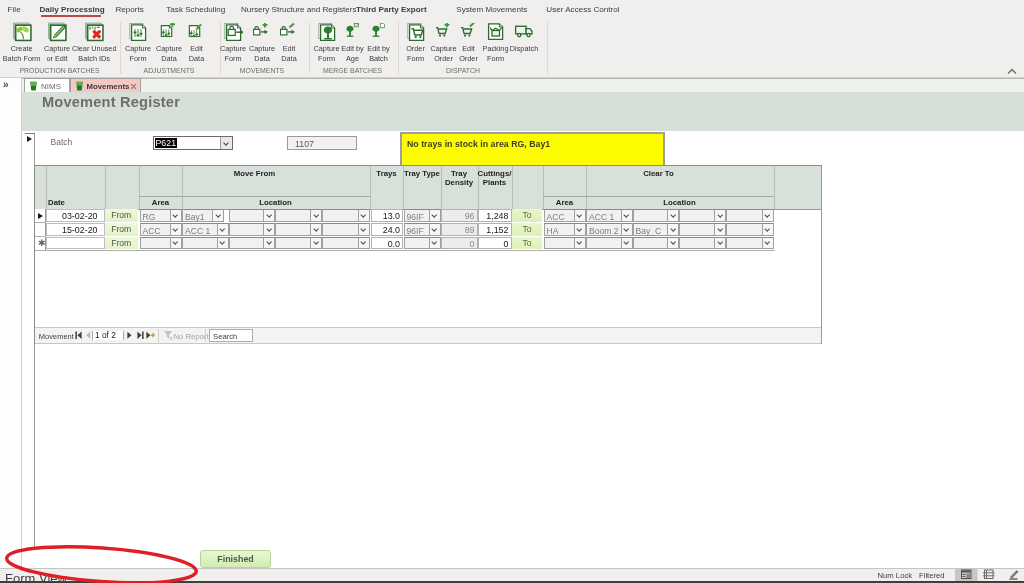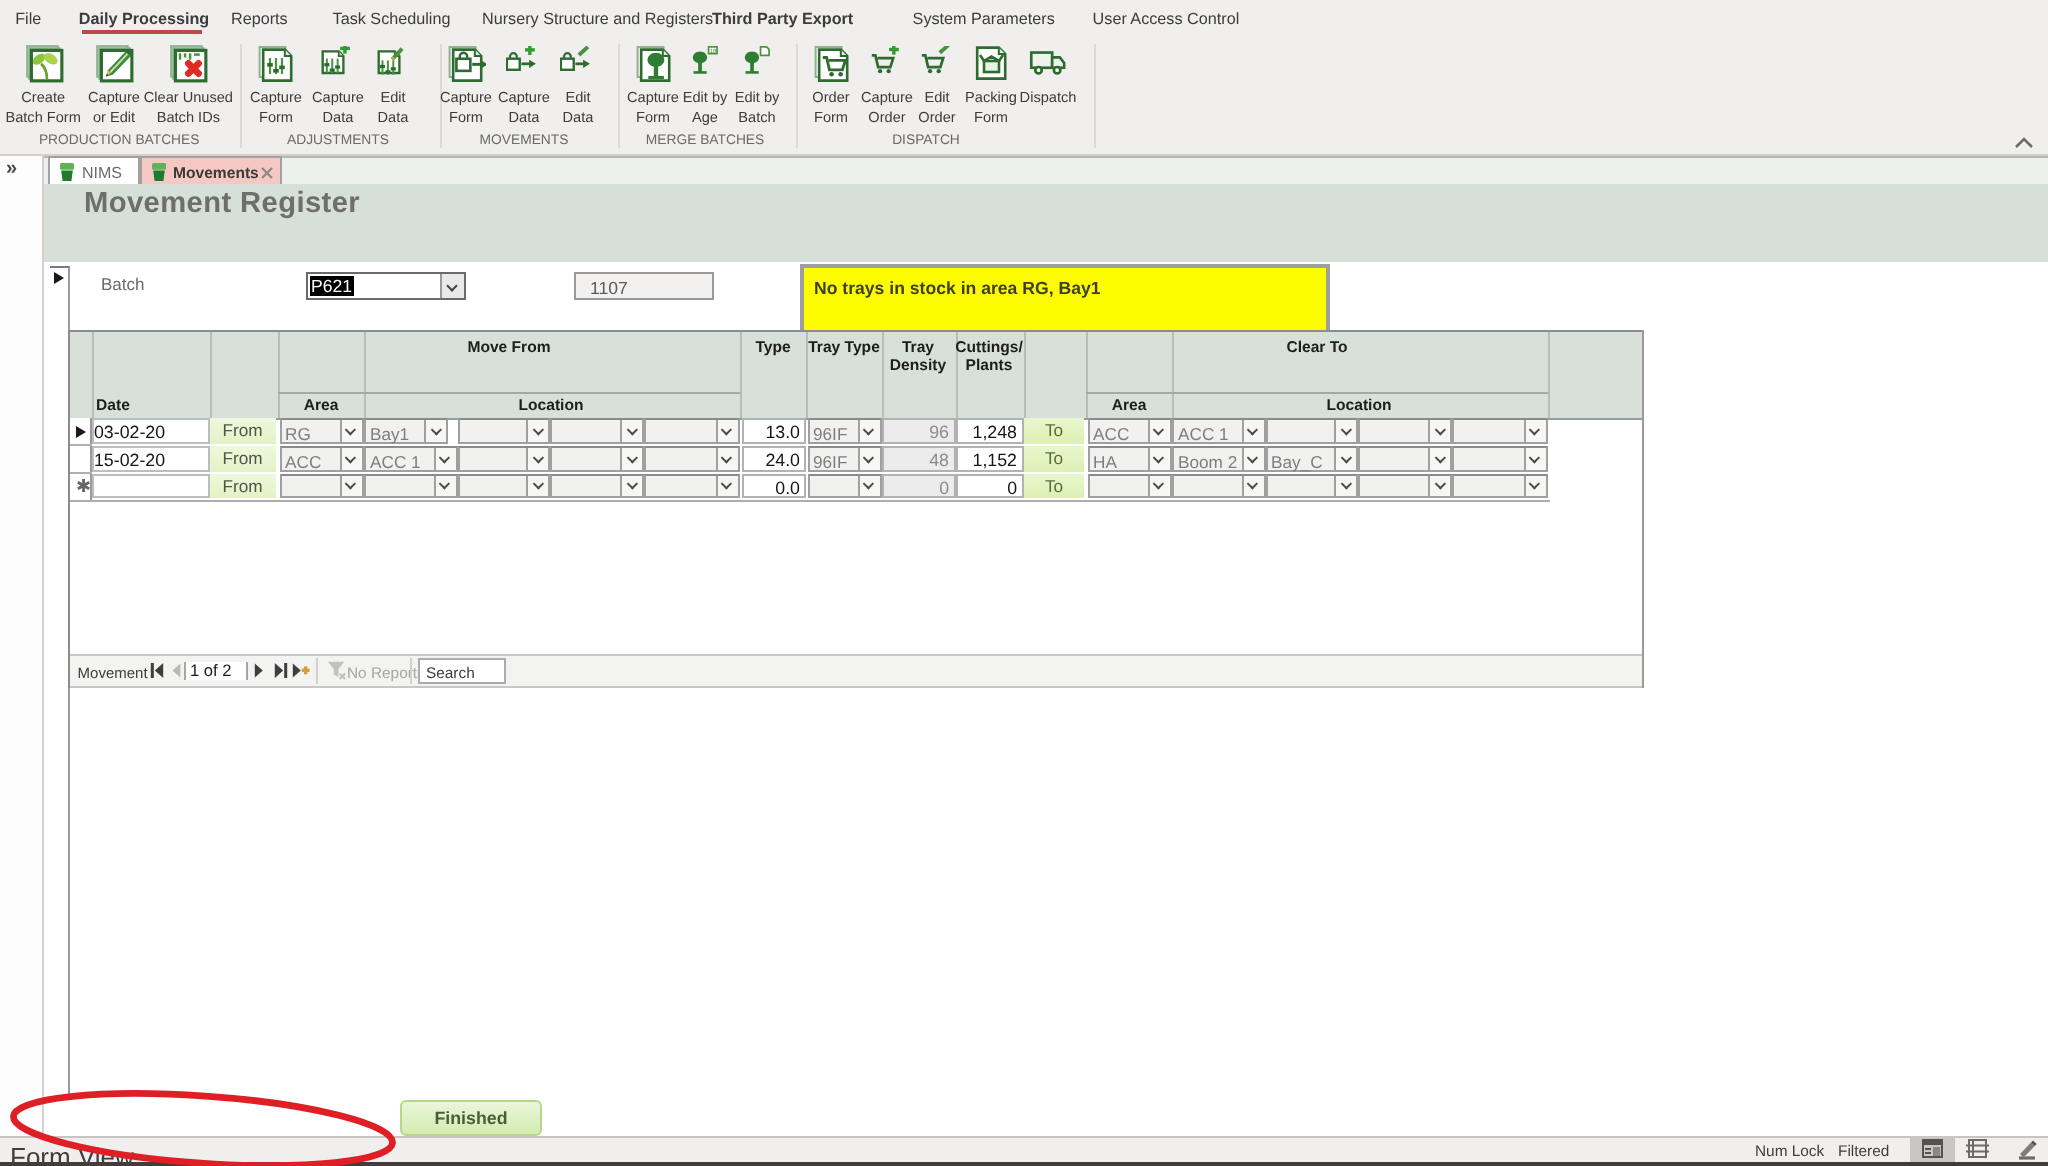--- a/index.html
+++ b/index.html
@@ -21,36 +21,36 @@
 .hdr{position:absolute;background:#d8e0da}
 .hl{position:absolute;font-weight:bold;color:#1d1d1d;font-size:7.8px;white-space:pre;text-align:center}
 .vln{position:absolute;width:1px}
 .hln{position:absolute;height:1px}
 .dd{position:absolute;height:12.6px;background:#f1f1f0;border:1px solid #a0a0a0;border-top-color:#8a8a8a}
 .dd span{position:absolute;left:2px;top:1.5px;font-size:8.6px;color:#7e7e7e;white-space:nowrap}
 .dd i{position:absolute;right:0;top:0;bottom:0;width:11px;background:#f6f6f5;border-left:1px solid #a0a0a0}
 .dd i:after{content:"";position:absolute;left:2.6px;top:2.6px;width:3.4px;height:3.4px;border-right:1.7px solid #4a4a4a;border-bottom:1.7px solid #4a4a4a;transform:rotate(45deg)}
 .num{position:absolute;height:12.6px;background:#fff;border:1px solid #b2b2b2;font-size:8.9px;color:#161616;text-align:right;padding-right:2px;line-height:12px}
 .num.gray{background:#ececec;color:#8b8b8b}
-.datec{position:absolute;height:12.6px;background:#fff;border:1px solid #bdbdbd;font-size:8.9px;color:#161616;padding-left:0;line-height:12px}
+.datec{position:absolute;height:12.6px;background:#fff;border:1px solid #bdbdbd;font-size:8.9px;color:#161616;padding-left:15px;line-height:12px}
 .fcell{position:absolute;height:12.6px;background:linear-gradient(#eff8dc,#e3f2c6);color:#4d564a;font-size:8.6px;text-align:center;line-height:12.5px}
 .tcell{position:absolute;height:12.6px;background:linear-gradient(#e9f6cc,#ddf0b5);color:#55703a;font-size:8.6px;text-align:center;line-height:12.5px}
 .navbar{left:35px;top:326.5px;width:786px;height:17.5px;background:#f3f3f1;border-top:1px solid #c9c7c4;border-bottom:1px solid #c9c7c4}
 .statusbar{left:0;top:567.5px;width:1024px;height:13.5px;background:#f1efed;border-top:1px solid #c7c5c3}
 .fin{left:200px;top:549.5px;width:71px;height:18px;background:linear-gradient(#eaf6d9,#d2ecb0);border:1px solid #b7d78e;border-radius:3px;text-align:center;font-size:8.9px;font-weight:bold;color:#4c5b3c;line-height:17px}
 </style></head><body>
 
 <div class="abs ribbon"></div>
 <div class="rtab" style="left:7.6px;font-weight:normal">File</div>
 <div class="rtab" style="left:39.4px;font-weight:bold">Daily Processing</div>
 <div class="rtab" style="left:115.5px;font-weight:normal">Reports</div>
 <div class="rtab" style="left:166.3px;font-weight:normal">Task Scheduling</div>
 <div class="rtab" style="left:241px;font-weight:normal">Nursery Structure and Registers</div>
 <div class="rtab" style="left:356px;font-weight:bold">Third Party Export</div>
-<div class="rtab" style="left:456.3px;font-weight:normal">System Parameters</div>
+<div class="rtab" style="left:456.3px;font-weight:normal">System Movements</div>
 <div class="rtab" style="left:546.3px;font-weight:normal">User Access Control</div>
 <div class="abs" style="left:40.6px;top:15.2px;width:60px;height:1.8px;background:#b84a4a"></div>
 <div class="grp-sep" style="left:119.5px"></div>
 <div class="grp-sep" style="left:219.5px"></div>
 <div class="grp-sep" style="left:308.5px"></div>
 <div class="grp-sep" style="left:397.5px"></div>
 <div class="grp-sep" style="left:546.5px"></div>
 <div class="glabel" style="left:59.6px">PRODUCTION BATCHES</div>
 <div class="glabel" style="left:169px">ADJUSTMENTS</div>
 <div class="glabel" style="left:262px">MOVEMENTS</div>
@@ -316,21 +316,21 @@
 <div class="vln" style="left:511.5px;top:166px;height:42.5px;background:#b7bfb4"></div>
 <div class="vln" style="left:542.5px;top:166px;height:42.5px;background:#b7bfb4"></div>
 <div class="vln" style="left:585.5px;top:166px;height:42.5px;background:#b7bfb4"></div>
 <div class="vln" style="left:774px;top:166px;height:42.5px;background:#b7bfb4"></div>
 <div class="hln" style="left:139px;top:195.5px;width:230.5px;background:#a3aba0"></div>
 <div class="hln" style="left:542.5px;top:195.5px;width:231.5px;background:#a3aba0"></div>
 <div class="hl" style="left:48px;top:197.5px">Date</div>
 <div class="hl" style="left:254.5px;top:169px;transform:translateX(-50%)">Move From</div>
 <div class="hl" style="left:160.5px;top:197.5px;transform:translateX(-50%)">Area</div>
 <div class="hl" style="left:275.5px;top:197.5px;transform:translateX(-50%)">Location</div>
-<div class="hl" style="left:386.5px;top:169px;transform:translateX(-50%)">Type</div>
+<div class="hl" style="left:386.5px;top:169px;transform:translateX(-50%)">Trays</div>
 <div class="hl" style="left:422px;top:169px;transform:translateX(-50%)">Tray Type</div>
 <div class="hl" style="left:459px;top:169px;transform:translateX(-50%)">Tray
 Density</div>
 <div class="hl" style="left:494.5px;top:169px;transform:translateX(-50%)">Cuttings/
 Plants</div>
 <div class="hl" style="left:658.5px;top:169px;transform:translateX(-50%)">Clear To</div>
 <div class="hl" style="left:564.5px;top:197.5px;transform:translateX(-50%)">Area</div>
 <div class="hl" style="left:679.5px;top:197.5px;transform:translateX(-50%)">Location</div>
 <div class="abs" style="left:35px;top:208.5px;width:11px;height:41.89999999999998px;background:#fff;border-right:1px solid #9a9a9a"></div>
 <div class="hln" style="left:35px;top:222.3px;width:11px;background:#b0b0b0"></div>
@@ -399,21 +399,21 @@
     <i></i>
   </div>
 <div class="dd" style="left:322px;top:223.0px;width:47.5px">
     <i></i>
   </div>
 <div class="num" style="left:370.5px;top:223.0px;width:32.5px">24.0</div>
 <div class="dd" style="left:403.5px;top:223.0px;width:37px">
     <span>96IF</span>
     <i></i>
   </div>
-<div class="num gray" style="left:441px;top:223.0px;width:36.5px">48</div>
+<div class="num gray" style="left:441px;top:223.0px;width:36.5px">89</div>
 <div class="num" style="left:478px;top:223.0px;width:33.5px">1,152</div>
 <div class="tcell" style="left:512px;top:223.0px;width:30px">To</div>
 <div class="dd" style="left:543.5px;top:223.0px;width:42px">
     <span>HA</span>
     <i></i>
   </div>
 <div class="dd" style="left:586px;top:223.0px;width:46.5px">
     <span>Boom 2</span>
     <i></i>
   </div>

